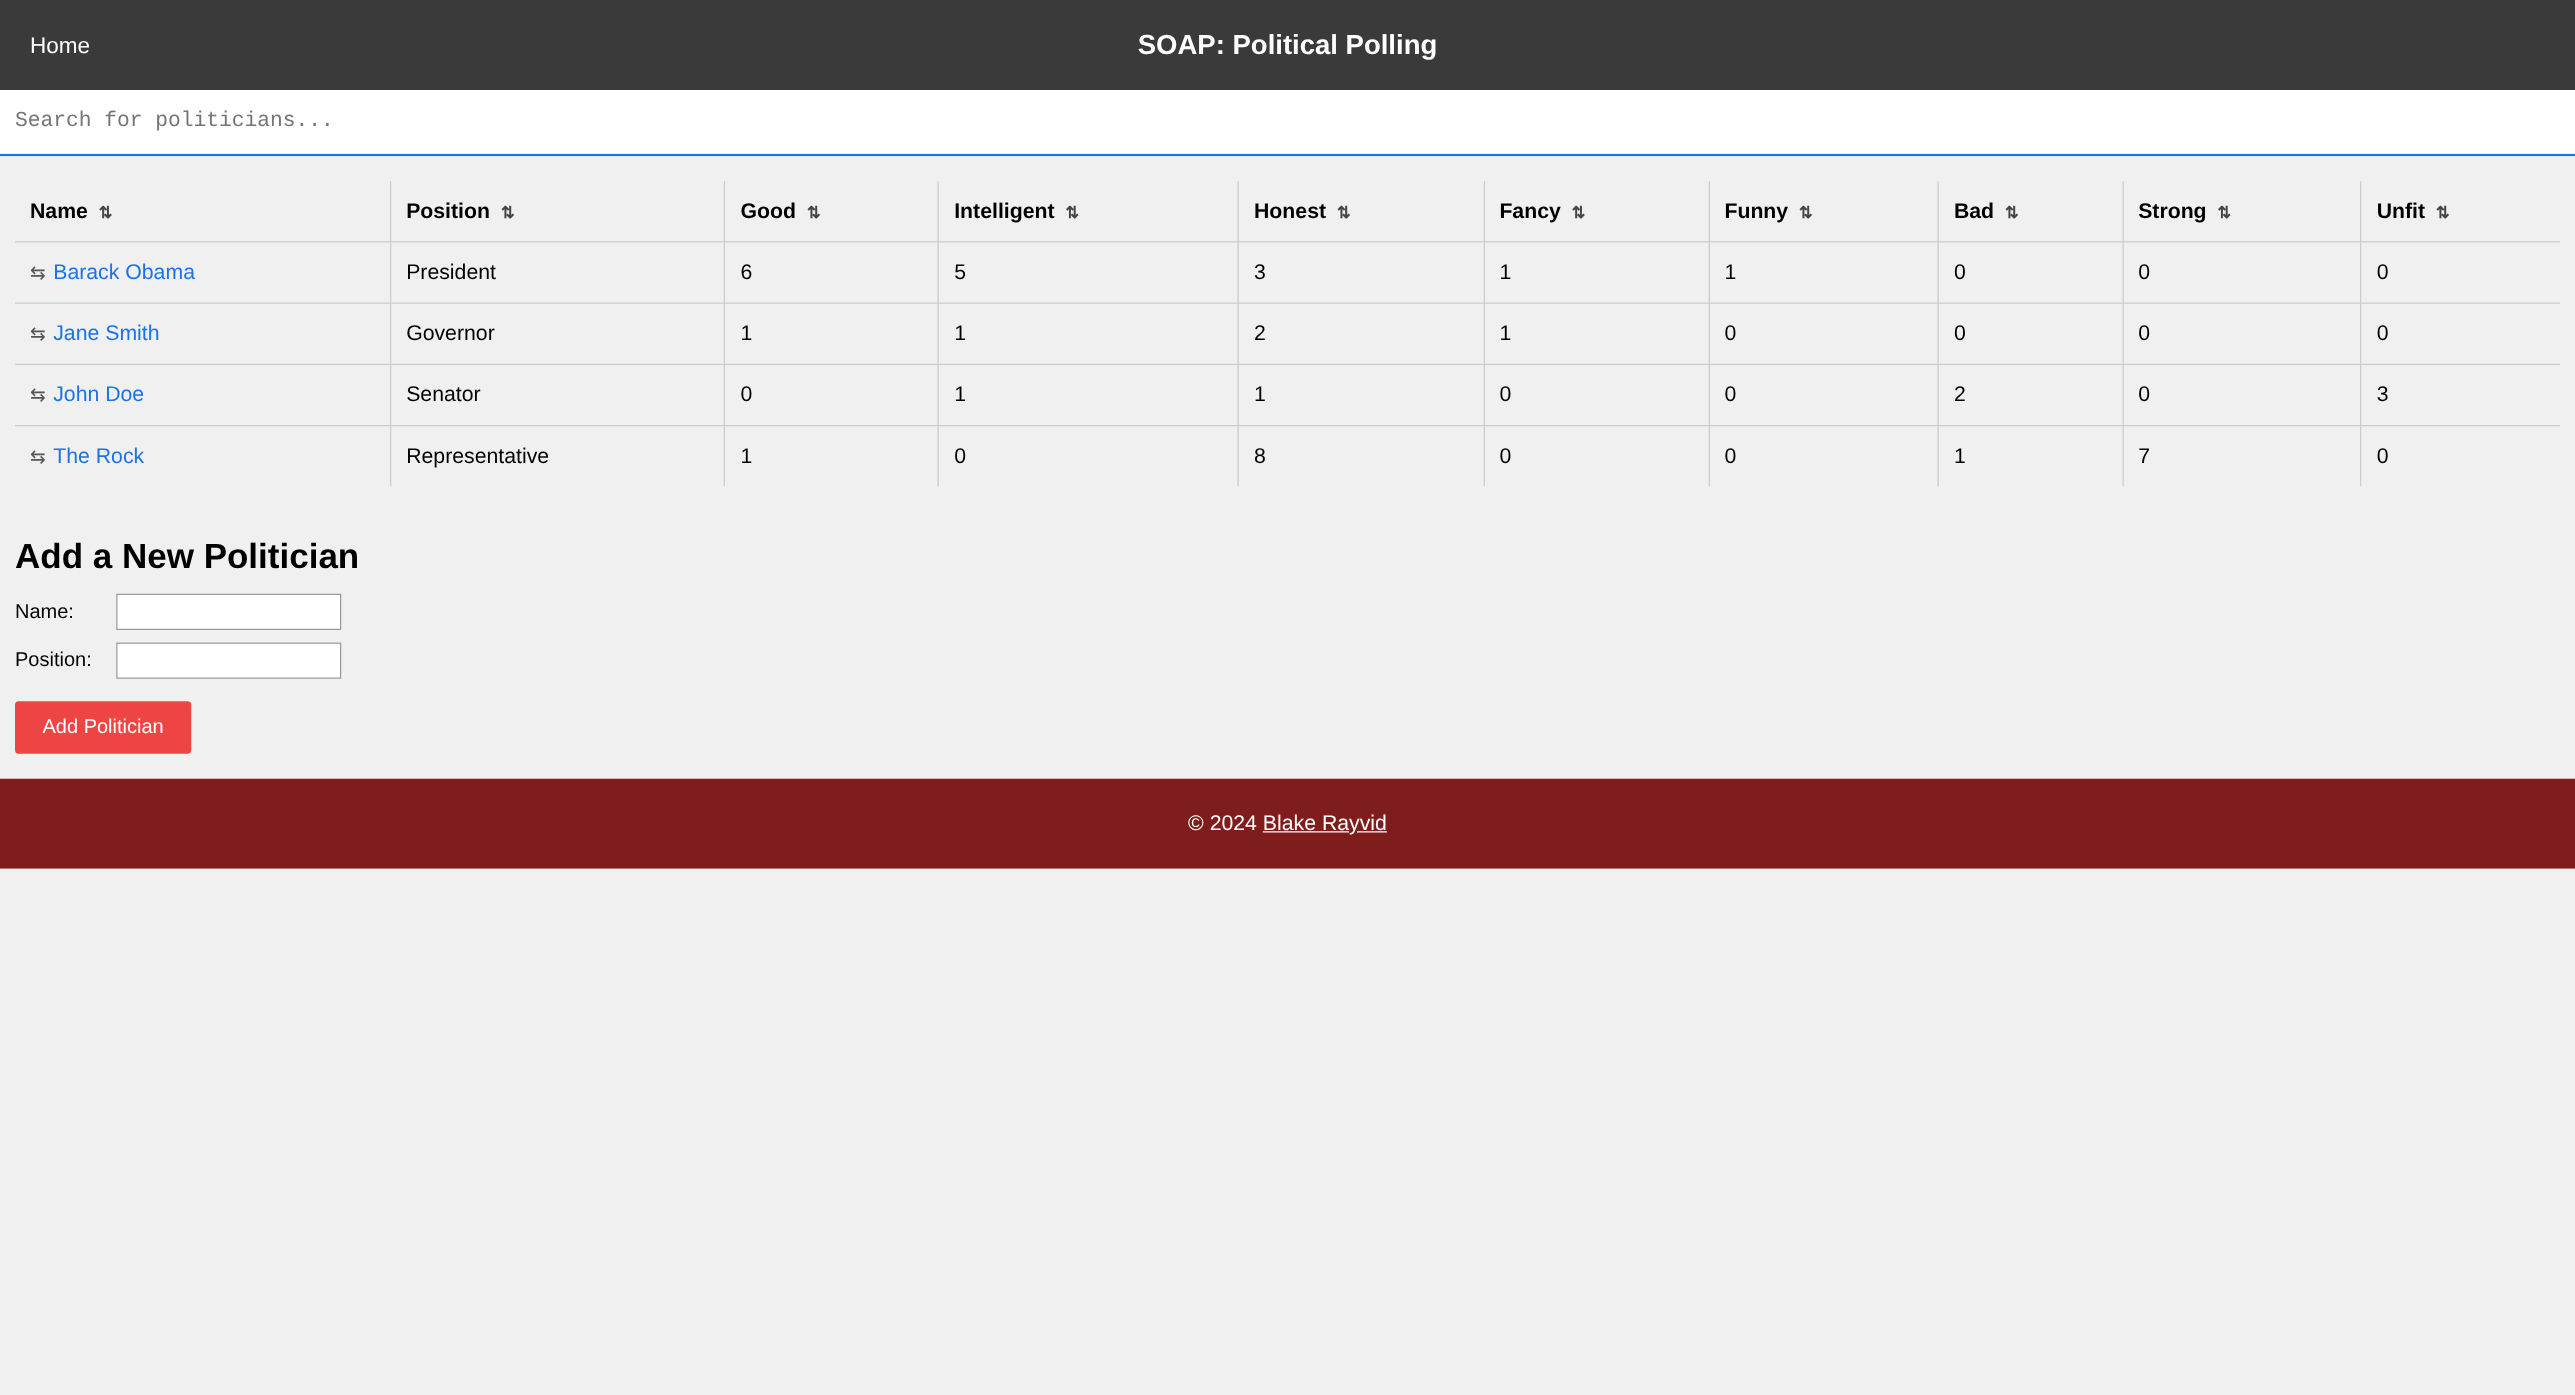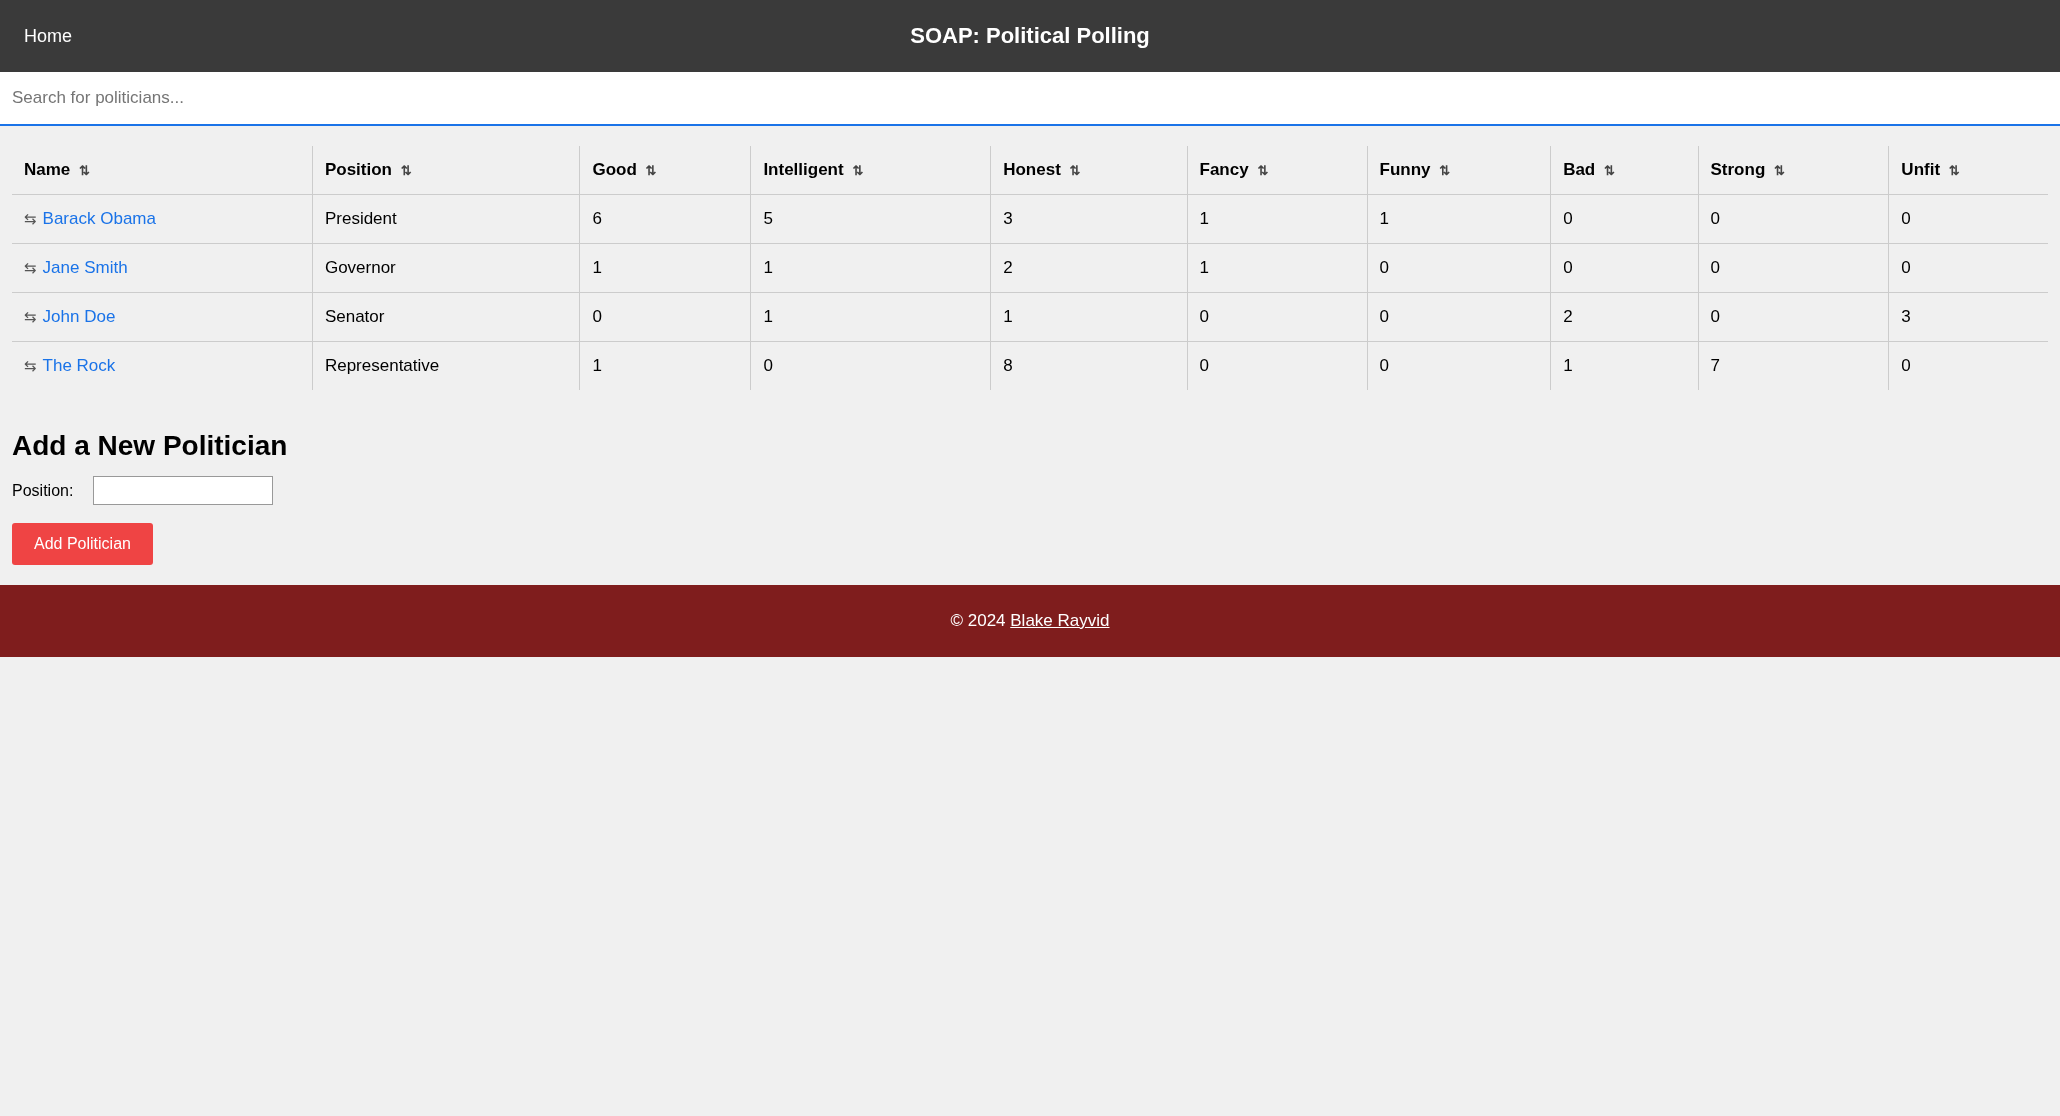--- a/index.html
+++ b/index.html
@@ -50,20 +50,21 @@
     }
 
     .search-input {
       width: 100%;
       border: none;
       outline: none;
       font-size: 17px;
       padding: 16px 12px;
       background: #fff;
       color: #555;
+      font-family: Liberation Mono, monospace;
     }
 
     
     .main-content {
       background: #f0f0f0;
       padding: 20px 12px 0 12px;
     }
 
     
     .politicians-table {
@@ -258,20 +259,24 @@
           <td>7</td>
           <td>0</td>
         </tr>
       </tbody>
   </table>
 </div>
 
 <div class="add-politician-section">
   <h2 class="add-politician-title">Add a New Politician</h2>
   <div class="form-row">
+    <label class="form-label">Name:</label>
+    <input class="form-input" type="text" style="">
+  </div>
+  <div class="form-row">
     <label class="form-label">Position:</label>
     <input class="form-input" type="text" style="">
   </div>
   <button class="add-politician-btn">Add Politician</button>
 </div>
 
 <footer class="footer">
   <span>© 2024 </span><a class="footer-link">Blake Rayvid</a>
 </footer>
 

